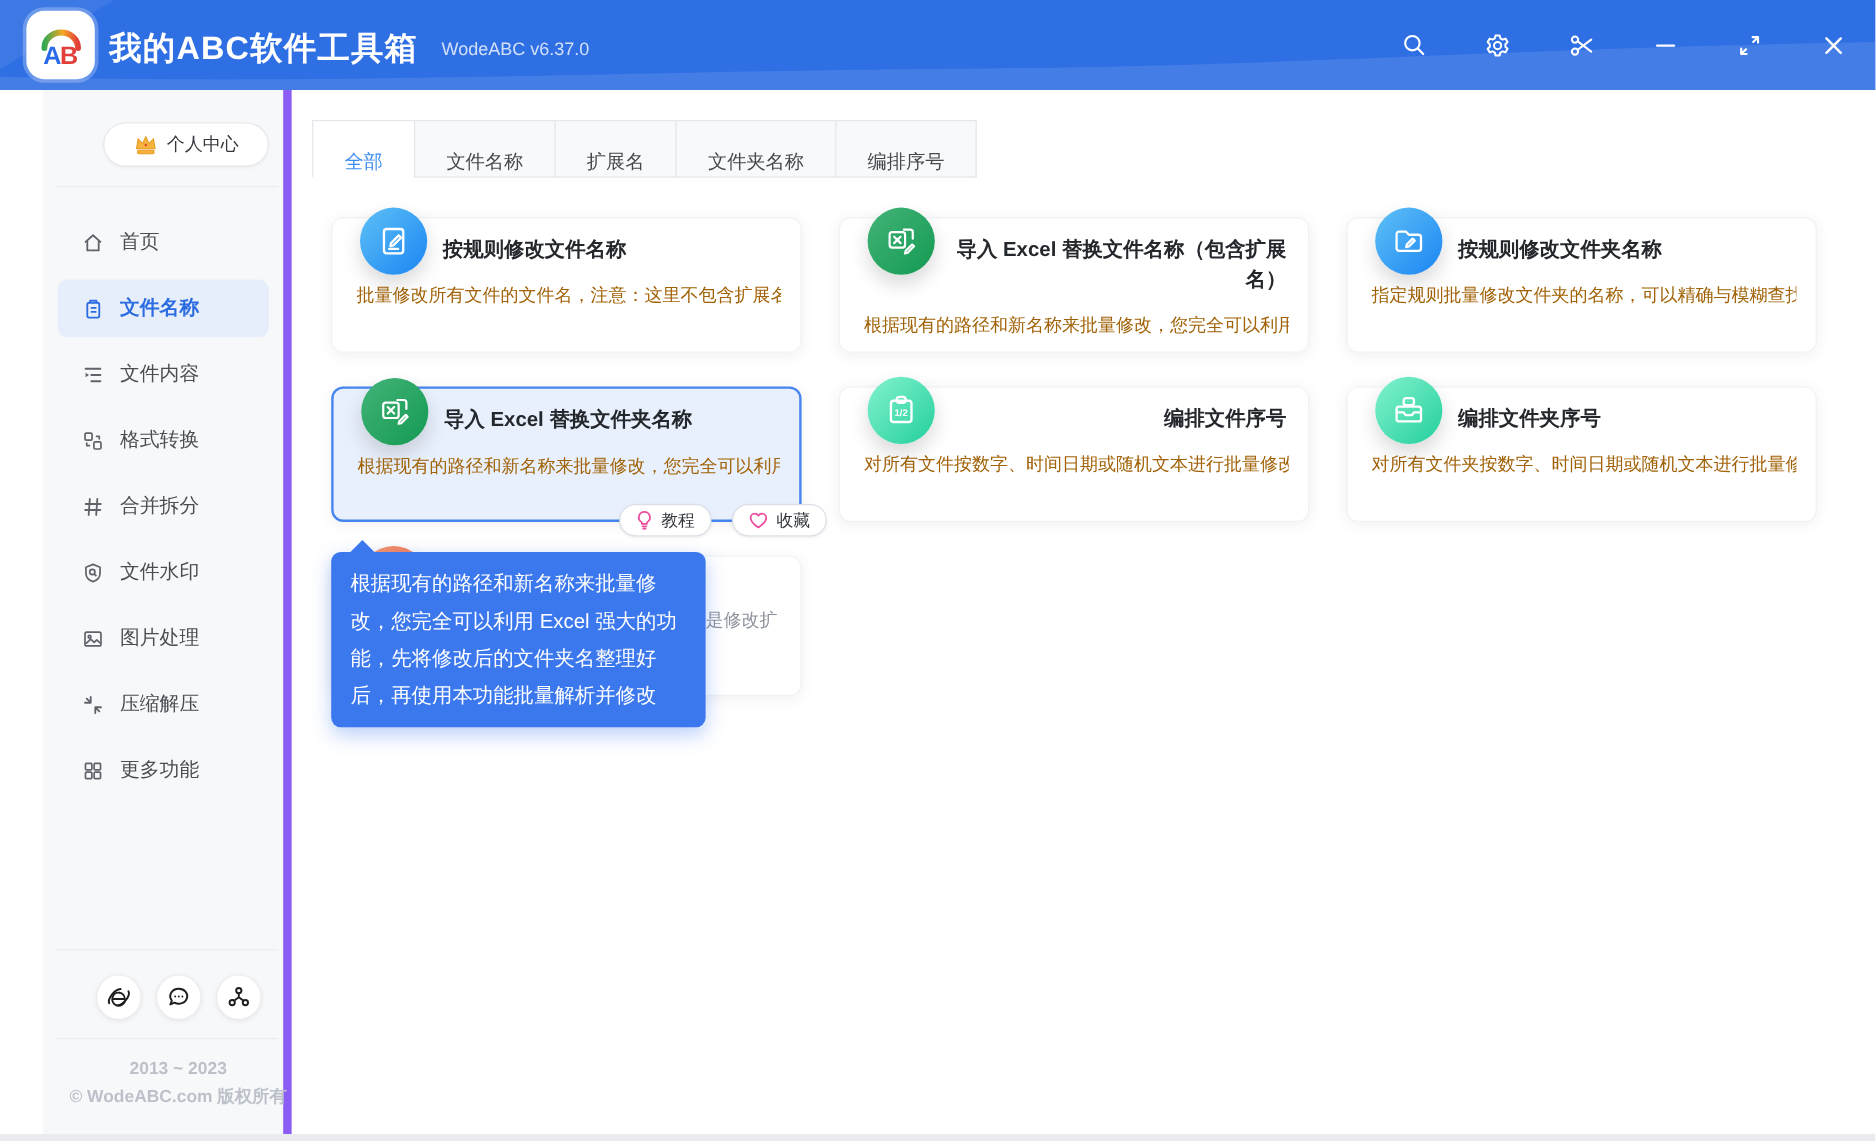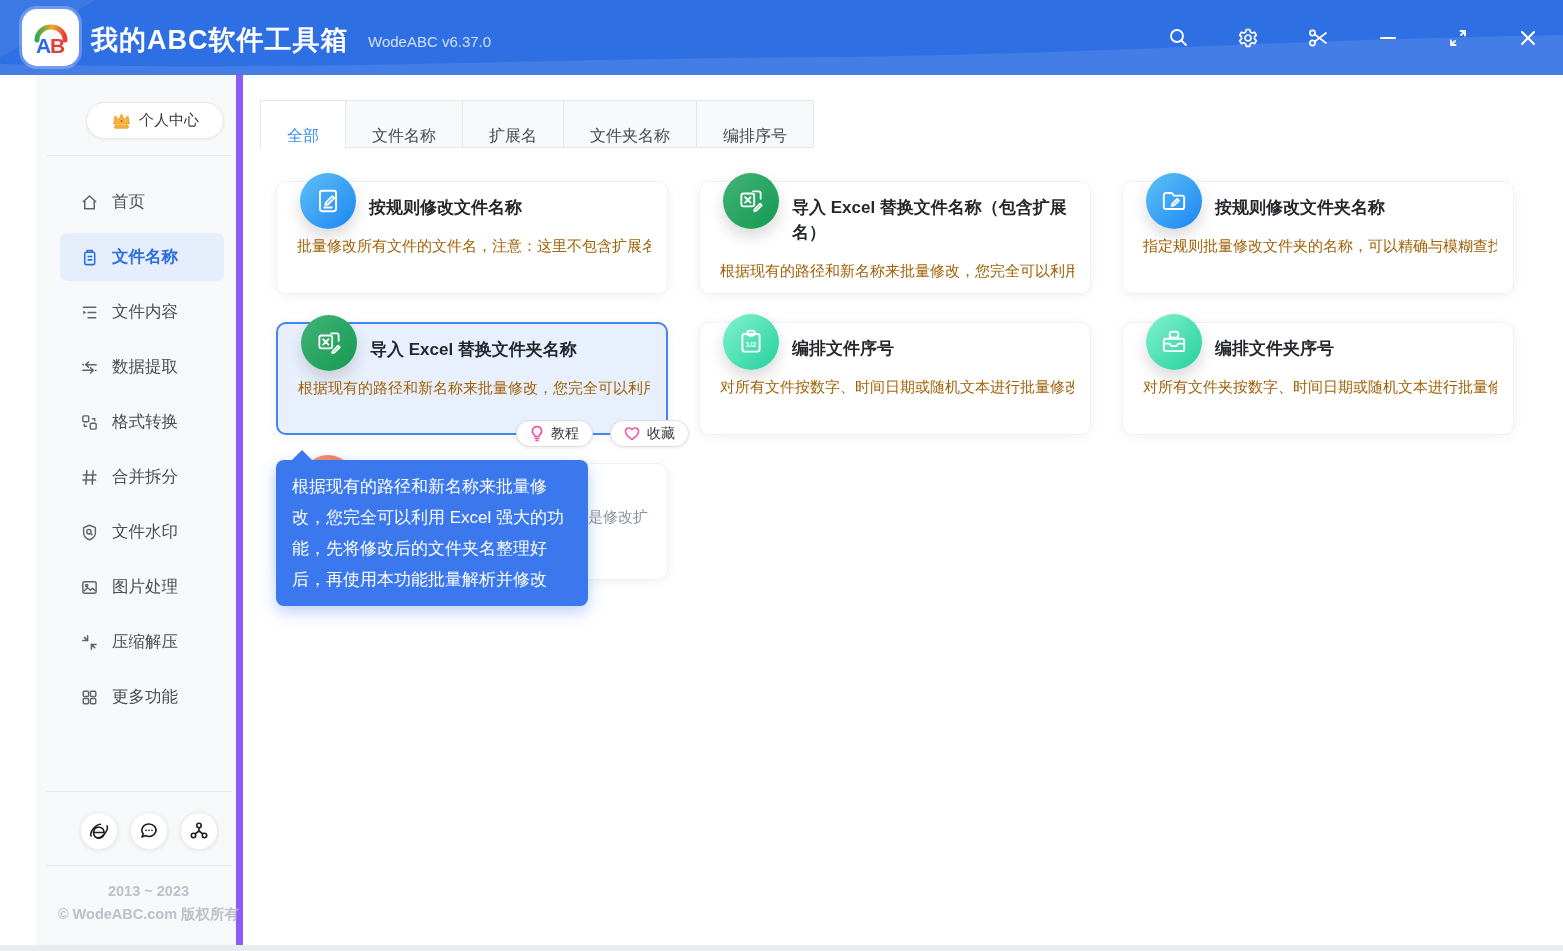--- a/index.html
+++ b/index.html
@@ -39,21 +39,21 @@
   }
   .profile-btn {
     position:absolute; top:27px; left:50px; width:138px; height:37px;
     background:#fff; border:1px solid #e6e8ec; border-radius:19px;
     display:flex; align-items:center; justify-content:center; gap:7px;
     font-size:15px; color:#34373c; cursor:pointer; box-shadow:0 1px 3px rgba(0,0,0,.05);
     font-family:inherit;
   }
   .sb-divider { position:absolute; left:10px; right:4px; height:1px; background:#e9ebef; }
   .d1 { top:80px; } .d2 { top:716px; } .d3 { top:790px; }
-  .nav { position:absolute; top:103px; left:12px; right:0; }
+  .nav { position:absolute; top:103px; left:0; right:0; }
   .nav-item {
     height:48px; margin:0 12px 7px 12px; border-radius:8px;
     display:flex; align-items:center; gap:13px; padding-left:20px;
     font-size:16.5px; color:#4a4d52; cursor:pointer;
   }
   .nav-item svg { flex:0 0 auto; color:#5f646b; }
   .nav-item.active { background:#e7eefb; color:#2b6ce0; font-weight:bold; }
   .nav-item.active svg { color:#2b6ce0; }
   .social { position:absolute; top:737px; left:0; width:225px; display:flex; justify-content:center; gap:12px; }
   .social-btn {
@@ -73,21 +73,21 @@
   }
   .tab:first-child { margin-left:0; }
   .tab.active { background:#fff; color:#3e8ef0; border-bottom-color:#fff; }
 
   .card {
     position:absolute; width:392px; height:113px; background:#fff;
     border:1px solid #f1f2f5; border-radius:10px; box-shadow:0 2px 12px rgba(0,0,0,.06);
     cursor:pointer;
   }
   .r1 { top:106px; } .r2 { top:247px; }
-  .c1 { left:50px; } .c2 { left:473px; } .c3 { left:896px; }
+  .c1 { left:50px; } .c2 { left:473px;text-align:right; } .c3 { left:896px; }
   .card.hovered { background:#e9f0fd; border:2px solid #4685f0; z-index:2; }
   .card.partial { top:388px; left:50px; height:117px; z-index:1; }
 
   .card-icon {
     position:absolute; top:-9px; left:23px; width:56px; height:56px; border-radius:50%;
     display:flex; align-items:center; justify-content:center; box-shadow:0 8px 16px rgba(0,0,0,.15);
   }
   .ic-blue   { background:linear-gradient(135deg,#5ec1f6,#1b85f3); }
   .ic-green  { background:linear-gradient(135deg,#43b377,#149a52); }
   .ic-teal   { background:linear-gradient(135deg,#83f2d0,#23cf9b); }
@@ -209,29 +209,20 @@
       <span>文件名称</span>
     </div>
     <div class="nav-item">
       <svg width="19" height="19" viewBox="0 0 20 20" fill="none" stroke="currentColor" stroke-width="1.6" stroke-linecap="round">
         <path d="M3.5 4.5 H16.5 M8.5 10 H16.5 M8.5 15.5 H16.5"></path>
         <path d="M3.5 8 L6.5 10 L3.5 12 Z" fill="currentColor" stroke="none"></path>
       </svg>
       <span>文件内容</span>
     </div>
     <div class="nav-item">
-      <svg width="19" height="19" viewBox="0 0 20 20" fill="none" stroke="currentColor" stroke-width="1.6" stroke-linecap="round" stroke-linejoin="round">
-        <path d="M6 7 H17 M9 4.2 L6 7 L9 9.8"></path>
-          <circle cx="3.4" cy="7" r="1" fill="currentColor" stroke="none"></circle>
-        <path d="M14 13 H3 M11 10.2 L14 13 L11 15.8"></path>
-          <circle cx="16.6" cy="13" r="1" fill="currentColor" stroke="none"></circle>
-      </svg>
-      <span>数据提取</span>
-    </div>
-    <div class="nav-item">
       <svg width="19" height="19" viewBox="0 0 20 20" fill="none" stroke="currentColor" stroke-width="1.5" stroke-linejoin="round">
         <rect x="3" y="3" width="6.2" height="6.2" rx="1.2"></rect>
           <rect x="10.8" y="10.8" width="6.2" height="6.2" rx="1.2"></rect>
         <path d="M12.5 6 h3 v2.6 M7.5 14 h-3 v-2.6"></path>
       </svg>
       <span>格式转换</span>
     </div>
     <div class="nav-item">
       <svg width="19" height="19" viewBox="0 0 20 20" fill="none" stroke="currentColor" stroke-width="1.6" stroke-linecap="round">
         <path d="M7.2 3 L6.2 17 M13.8 3 L12.8 17 M3.6 7.4 H16.8 M3.2 12.6 H16.4"></path>

